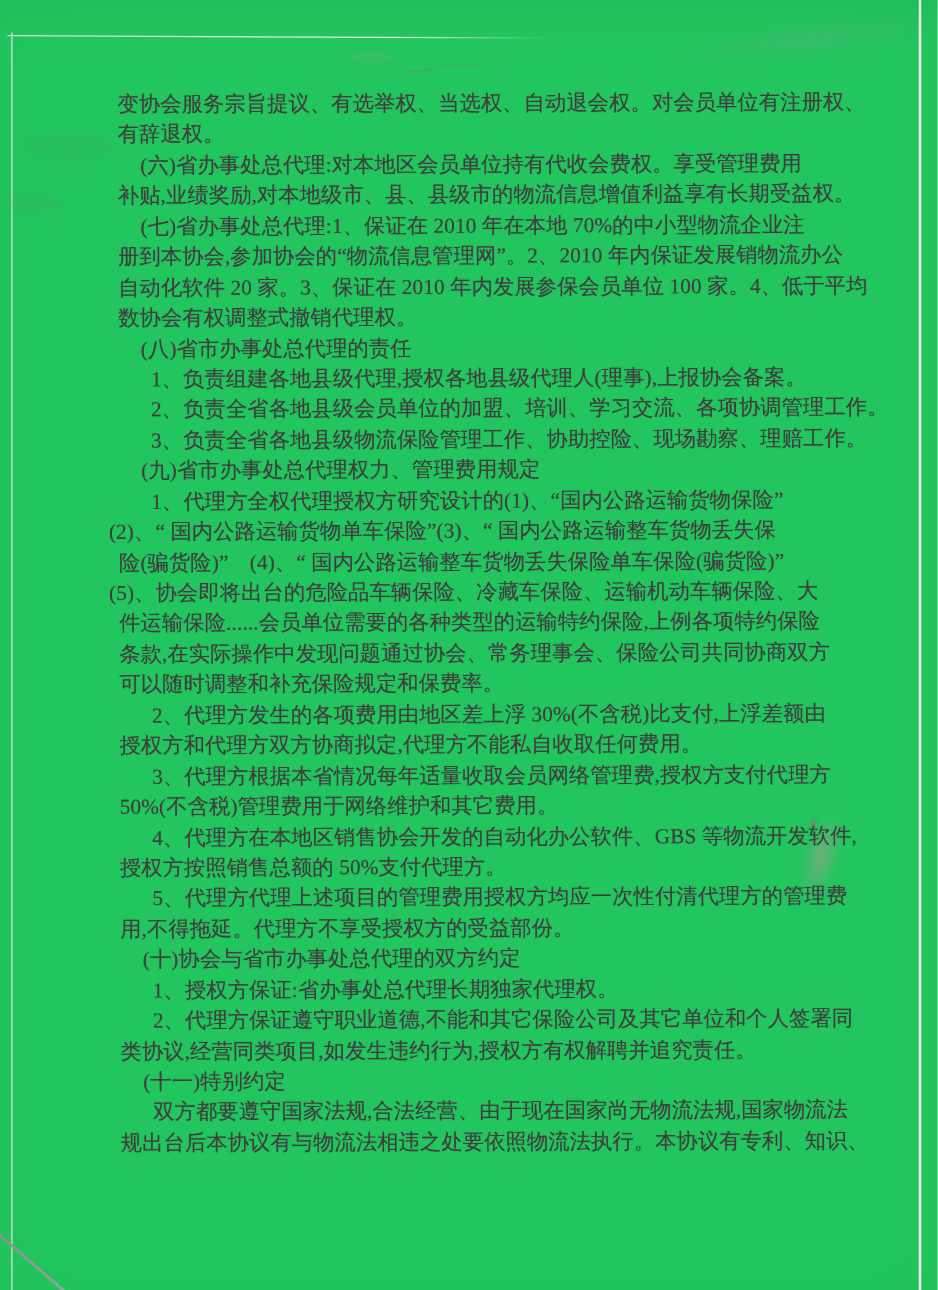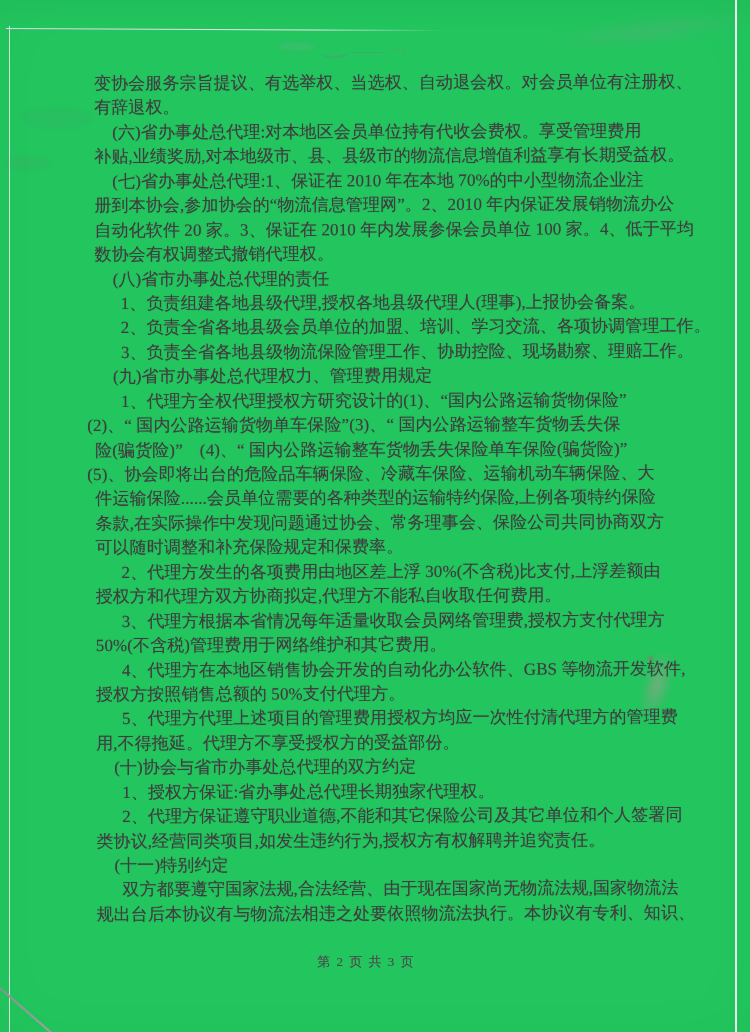--- a/index.html
+++ b/index.html
@@ -110,15 +110,14 @@
       <div class="line">用,不得拖延。代理方不享受授权方的受益部份。</div>
       <div class="line ind-paren">(十)协会与省市办事处总代理的双方约定</div>
       <div class="line ind-num">1、授权方保证:省办事处总代理长期独家代理权。</div>
       <div class="line ind-num">2、代理方保证遵守职业道德,不能和其它保险公司及其它单位和个人签署同</div>
       <div class="line">类协议,经营同类项目,如发生违约行为,授权方有权解聘并追究责任。</div>
       <div class="line ind-paren">(十一)特别约定</div>
       <div class="line ind-num">双方都要遵守国家法规,合法经营、由于现在国家尚无物流法规,国家物流法</div>
       <div class="line">规出台后本协议有与物流法相违之处要依照物流法执行。本协议有专利、知识、</div>
     </div>
 
-  <div class="footer">第 2 页 共 3 页</div>
 
 </div>
 
 </body></html>

